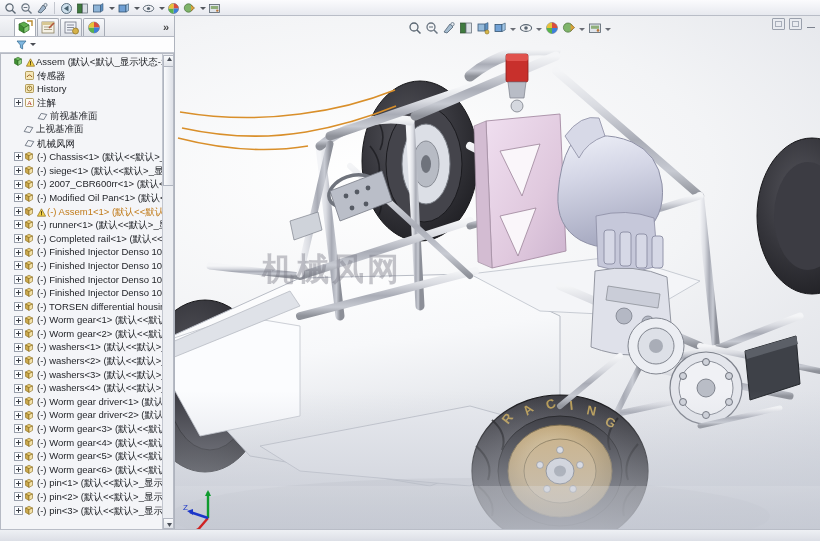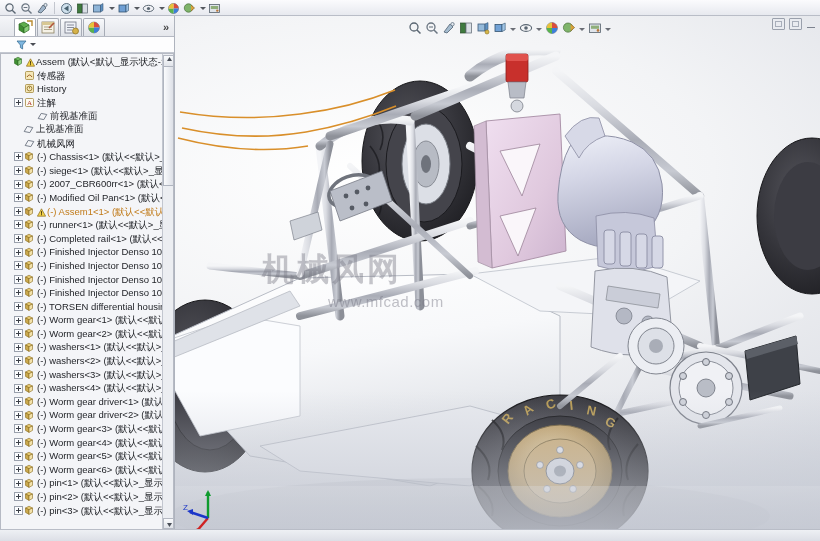--- a/index.html
+++ b/index.html
@@ -518,21 +518,20 @@
         <path d="M700 410 L780 392" stroke="url(#tubeG)" stroke-width="5" stroke-linecap="round"></path>
       </g>
 
       <rect x="0" y="470" width="820" height="55" fill="url(#floorG)" opacity=".28"></rect>
     </svg>
 
     <div class="vp-grad-bottom"></div>
 
     <div class="watermark">
       <div class="wm-main">机械风网</div>
-      <div class="wm-sub">www.mfcad.com</div>
     </div>
 
     <svg class="triad" viewBox="0 0 56 52">
       <line x1="26" y1="30" x2="26" y2="4" stroke="#0f9b2e" stroke-width="2.4"></line>
       <polygon points="26,2 23,8 29,8" fill="#0f9b2e"></polygon>
       <line x1="26" y1="30" x2="14" y2="44" stroke="#cf2222" stroke-width="2.4"></line>
       <polygon points="12,46 18,43 15,40" fill="#cf2222"></polygon>
       <line x1="26" y1="30" x2="8" y2="24" stroke="#1b36c9" stroke-width="2.4"></line>
       <polygon points="5,23 11,21 11,27" fill="#1b36c9"></polygon>
       <text x="1" y="22" font-size="8" fill="#1b36c9" font-family="Liberation Sans, sans-serif">Z</text>

